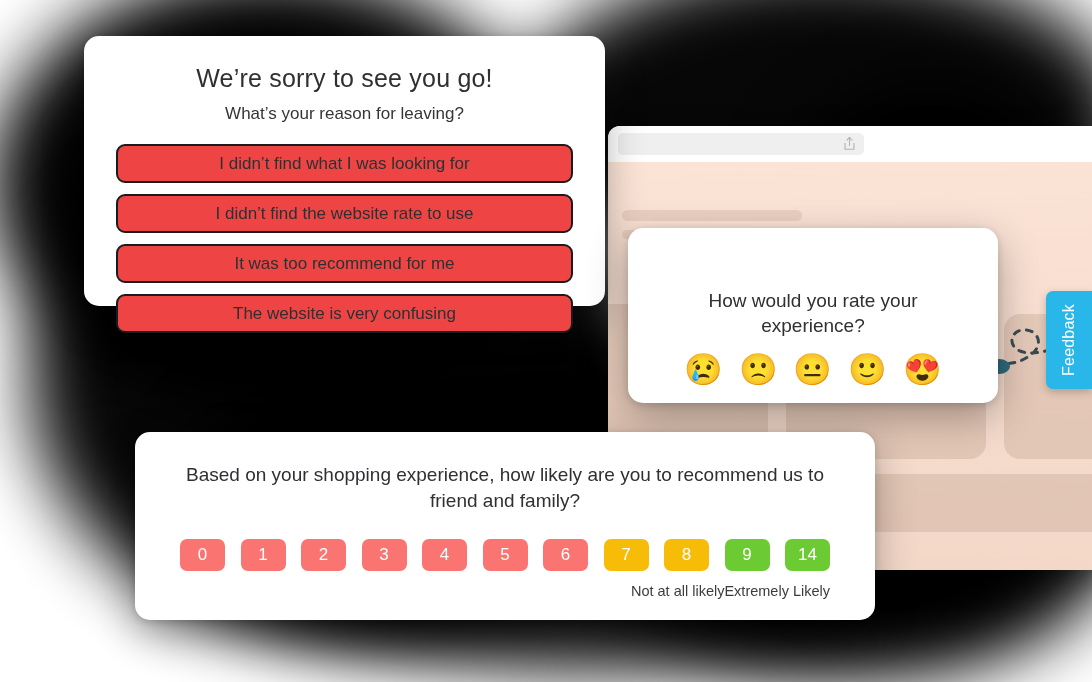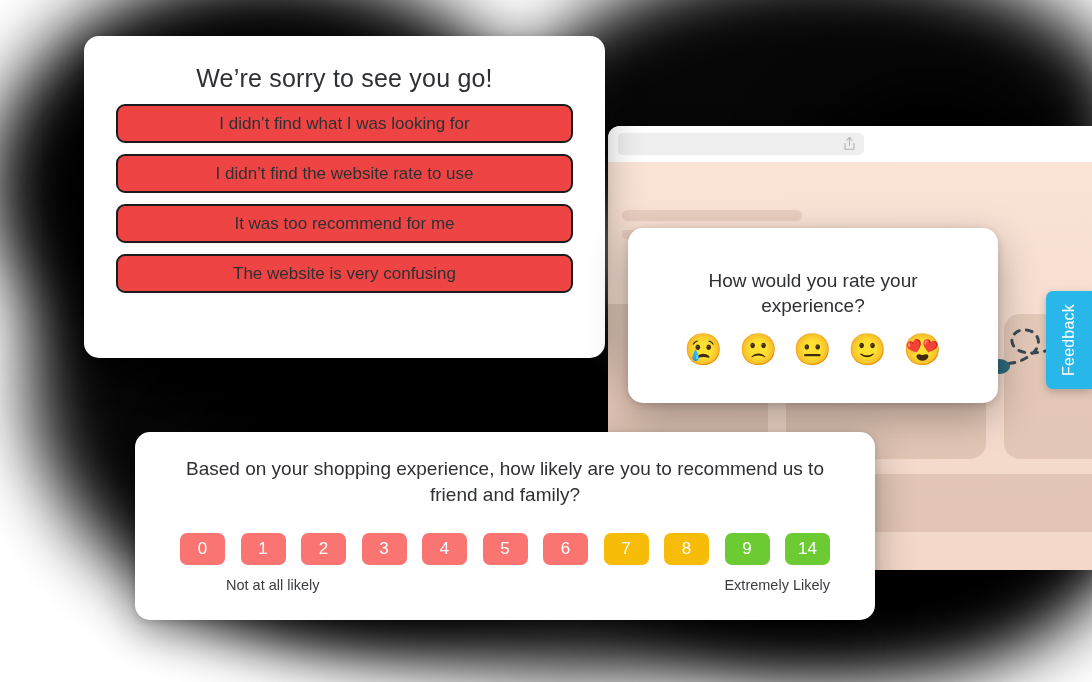--- a/index.html
+++ b/index.html
@@ -142,21 +142,21 @@
     border-radius: 15px;
     box-shadow: 0 14px 40px rgba(0,0,0,0.30), 0 2px 8px rgba(0,0,0,0.16);
     z-index: 40;
   }
 
   
   .card-exit {
     left: 84px;
     top: 36px;
     width: 521px;
-    height: 322px;
+    height: 270px;
     padding: 28px 32px 26px;
   }
   .exit-title {
     text-align: center;
     font-size: 25px;
     font-weight: 400;
     color: #2f3033;
     letter-spacing: 0.2px;
     margin-bottom: 11px;
   }
@@ -191,40 +191,41 @@
     width: 370px;
     height: 175px;
     padding: 40px 30px 20px;
   }
   .rating-title {
     text-align: center;
     font-size: 19px;
     color: #2f3033;
     line-height: 1.32;
     margin-bottom: 16px;
+    margin-top: 20px;
   }
   .emoji-row {
     display: flex;
     justify-content: center;
     gap: 16px;
   }
   .emoji {
     font-size: 31px;
     line-height: 1;
     cursor: pointer;
     user-select: none;
   }
 
   
   .card-nps {
     left: 135px;
     top: 432px;
     width: 740px;
     height: 188px;
-    padding: 24px 45px 22px;
+    padding: 30px 45px 22px;
   }
   .nps-title {
     text-align: center;
     font-size: 19px;
     color: #2f3033;
     line-height: 1.38;
     margin-bottom: 25px;
   }
   .nps-row {
     display: flex;
@@ -238,21 +239,21 @@
     border: none;
     border-radius: 7px;
     color: #ffffff;
     font-family: "Liberation Sans", sans-serif;
     font-size: 17px;
     cursor: pointer;
     padding: 0;
   }
   .nps-labels {
     display: flex;
-    justify-content: space-between;
+    justify-content: flex-end;
     font-size: 14.5px;
     color: #3a3c40;
     margin-left: 46px;
   }
 </style>
 </head>
 <body>
 
 <div id="stage">
 
@@ -288,20 +289,21 @@
     <path d="M6 40 C 18 44, 34 40, 44 30 C 54 20, 46 6, 32 8 C 20 10, 18 24, 30 29 C 42 34, 60 28, 74 24" fill="none" stroke="#3a4a52" stroke-width="3" stroke-linecap="round" stroke-dasharray="6 7"></path>
   </svg>
   <div class="cursor-dot" style="background: rgb(47, 107, 125);"></div>
 
   <div class="feedback-tab" style="background: rgb(41, 182, 232);">
     <span>Feedback</span>
   </div>
 
   <div class="card card-exit">
     <div class="exit-title">We’re sorry to see you go!</div>
+    <div class="exit-sub">What’s your reason for leaving?</div>
     <div>
       <button class="exit-option">I didn’t find what I was looking for</button>
       <button class="exit-option">I didn’t find the website rate to use</button>
       <button class="exit-option">It was too recommend for me</button>
       <button class="exit-option">The website is very confusing</button>
     </div>
   </div>
 
   <div class="card card-rating">
     <div class="rating-title">How would you rate your experience?</div>

